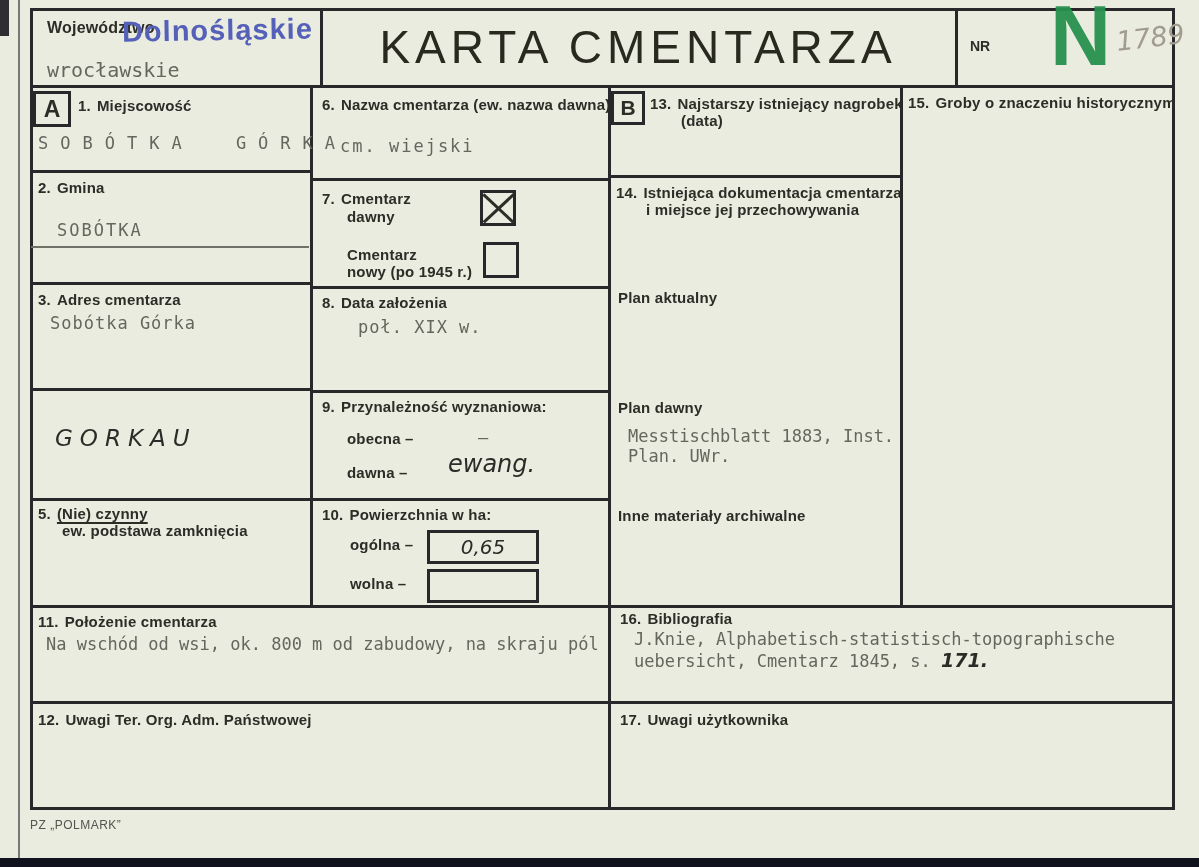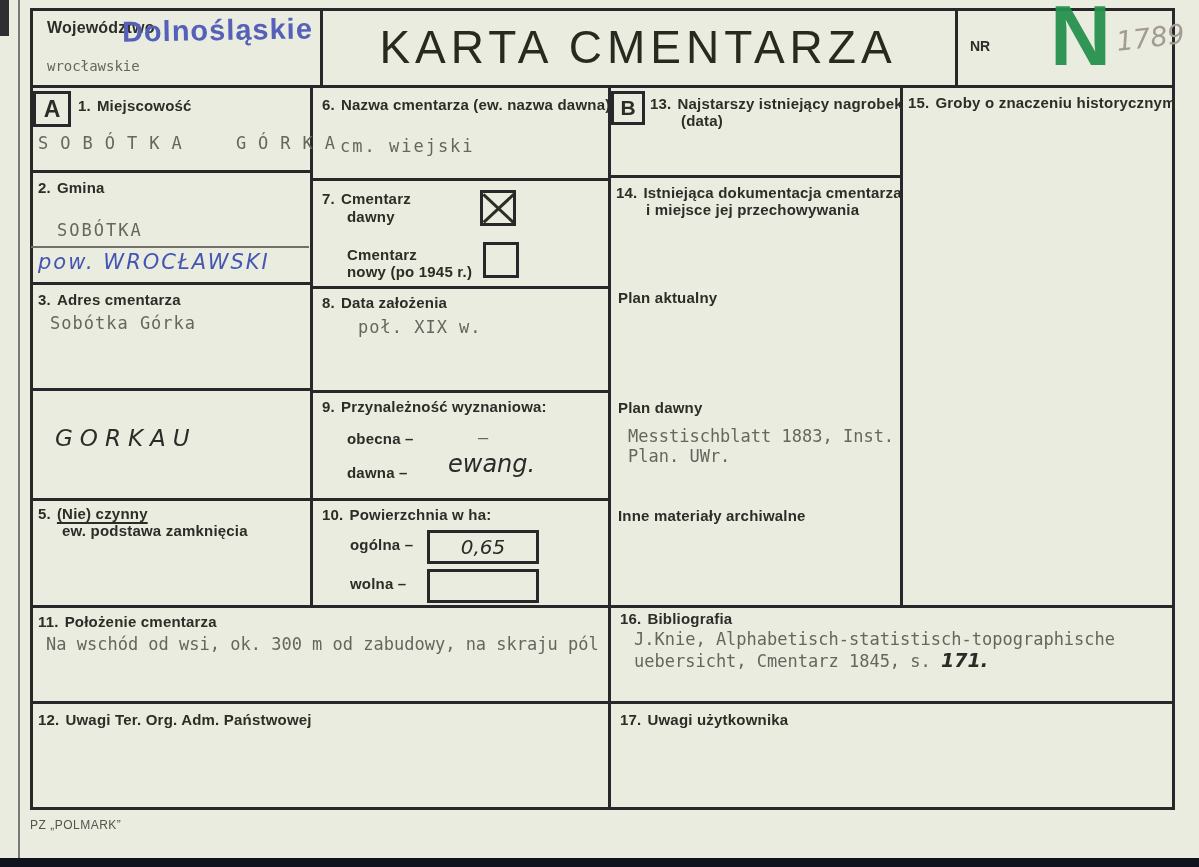--- a/index.html
+++ b/index.html
@@ -61,40 +61,39 @@
   <div class="line" style="left:310px;top:178px;width:301px;height:3px"></div>
   <div class="line" style="left:310px;top:286px;width:301px;height:3px"></div>
   <div class="line" style="left:310px;top:390px;width:301px;height:3px"></div>
   <div class="line" style="left:310px;top:498px;width:301px;height:3px"></div>
   <div class="line" style="left:608px;top:175px;width:295px;height:3px"></div>
   <div class="line" style="left:30px;top:605px;width:1145px;height:3px"></div>
   <div class="line" style="left:30px;top:701px;width:1145px;height:3px"></div>
 
   <div class="lbl" style="left:47px;top:19px;font-size:16px">Województwo</div>
   <div class="stamp">Dolnośląskie</div>
-  <div class="typed" style="left:47px;top:58px;font-size:14px">wrocławskie</div>
+  <div class="typed" style="left:47px;top:58px;font-size:20px">wrocławskie</div>
   <div class="title">KARTA CMENTARZA</div>
   <div class="nr-lbl">NR</div>
   <div class="marker-n">N</div>
   <div class="pencil">1789</div>
 
   <div class="marker-box" style="left:33px;top:91px;width:32px;height:30px">
       <span>A</span>
     </div>
   <div class="marker-box" style="left:611px;top:91px;width:28px;height:28px;font-size:21px">
       <span>B</span>
     </div>
 
   <div class="lbl" style="left:78px;top:97px"><span class="no">1.</span><span>Miejscowość</span></div>
   <div class="typed sp-wide" style="left:38px;top:133px;font-size:17px">SOBÓTKA GÓRKA</div>
 
   <div class="lbl" style="left:38px;top:179px"><span class="no">2.</span><span>Gmina</span></div>
   <div class="typed" style="left:57px;top:220px;letter-spacing:2px">SOBÓTKA</div>
   <div class="thinline" style="left:31px;top:246px;width:278px;height:2px"></div>
-  <div class="hand blue" style="left:38px;top:250px;font-size:21px;letter-spacing:2px">pow. WROCŁAWSKI</div>
 
   <div class="lbl" style="left:38px;top:291px"><span class="no">3.</span><span>Adres cmentarza</span></div>
   <div class="typed" style="left:50px;top:313px;letter-spacing:1px">Sobótka Górka</div>
 
   <div class="hand" style="left:55px;top:425px;font-size:23px;letter-spacing:7px">GORKAU</div>
 
   <div class="lbl" style="left:38px;top:505px"><span class="no">5.</span><span class="ul">(Nie) czynny</span></div>
   <div class="lbl" style="left:62px;top:522px">ew. podstawa zamknięcia</div>
 
   <div class="lbl" style="left:322px;top:96px"><span class="no">6.</span><span>Nazwa cmentarza (ew. nazwa dawna)</span></div>
@@ -133,21 +132,21 @@
   <div class="lbl" style="left:646px;top:201px">i miejsce jej przechowywania</div>
   <div class="lbl" style="left:618px;top:289px">Plan aktualny</div>
   <div class="lbl" style="left:618px;top:399px">Plan dawny</div>
   <div class="typed" style="left:628px;top:426px">Messtischblatt 1883, Inst.</div>
   <div class="typed" style="left:628px;top:446px">Plan. UWr.</div>
   <div class="lbl" style="left:618px;top:507px">Inne materiały archiwalne</div>
 
   <div class="lbl" style="left:908px;top:94px"><span class="no">15.</span><span>Groby o znaczeniu historycznym</span></div>
 
   <div class="lbl" style="left:38px;top:613px"><span class="no">11.</span><span>Położenie cmentarza</span></div>
-  <div class="typed" style="left:46px;top:634px">Na wschód od wsi, ok. 300 m od zabudowy, na skraju pól</div>
+  <div class="typed" style="left:46px;top:634px">Na wschód od wsi, ok. 800 m od zabudowy, na skraju pól</div>
 
   <div class="lbl" style="left:620px;top:610px"><span class="no">16.</span><span>Bibliografia</span></div>
   <div class="typed" style="left:634px;top:629px">J.Knie, Alphabetisch-statistisch-topographische</div>
   <div class="typed" style="left:634px;top:649px"><span>uebersicht, Cmentarz 1845, s.</span> <span class="hand-inline">171.</span></div>
 
   <div class="lbl" style="left:38px;top:711px"><span class="no">12.</span><span>Uwagi Ter. Org. Adm. Państwowej</span></div>
 
   <div class="lbl" style="left:620px;top:711px"><span class="no">17.</span><span>Uwagi użytkownika</span></div>
 
   <div class="footer">PZ „POLMARK”</div>

